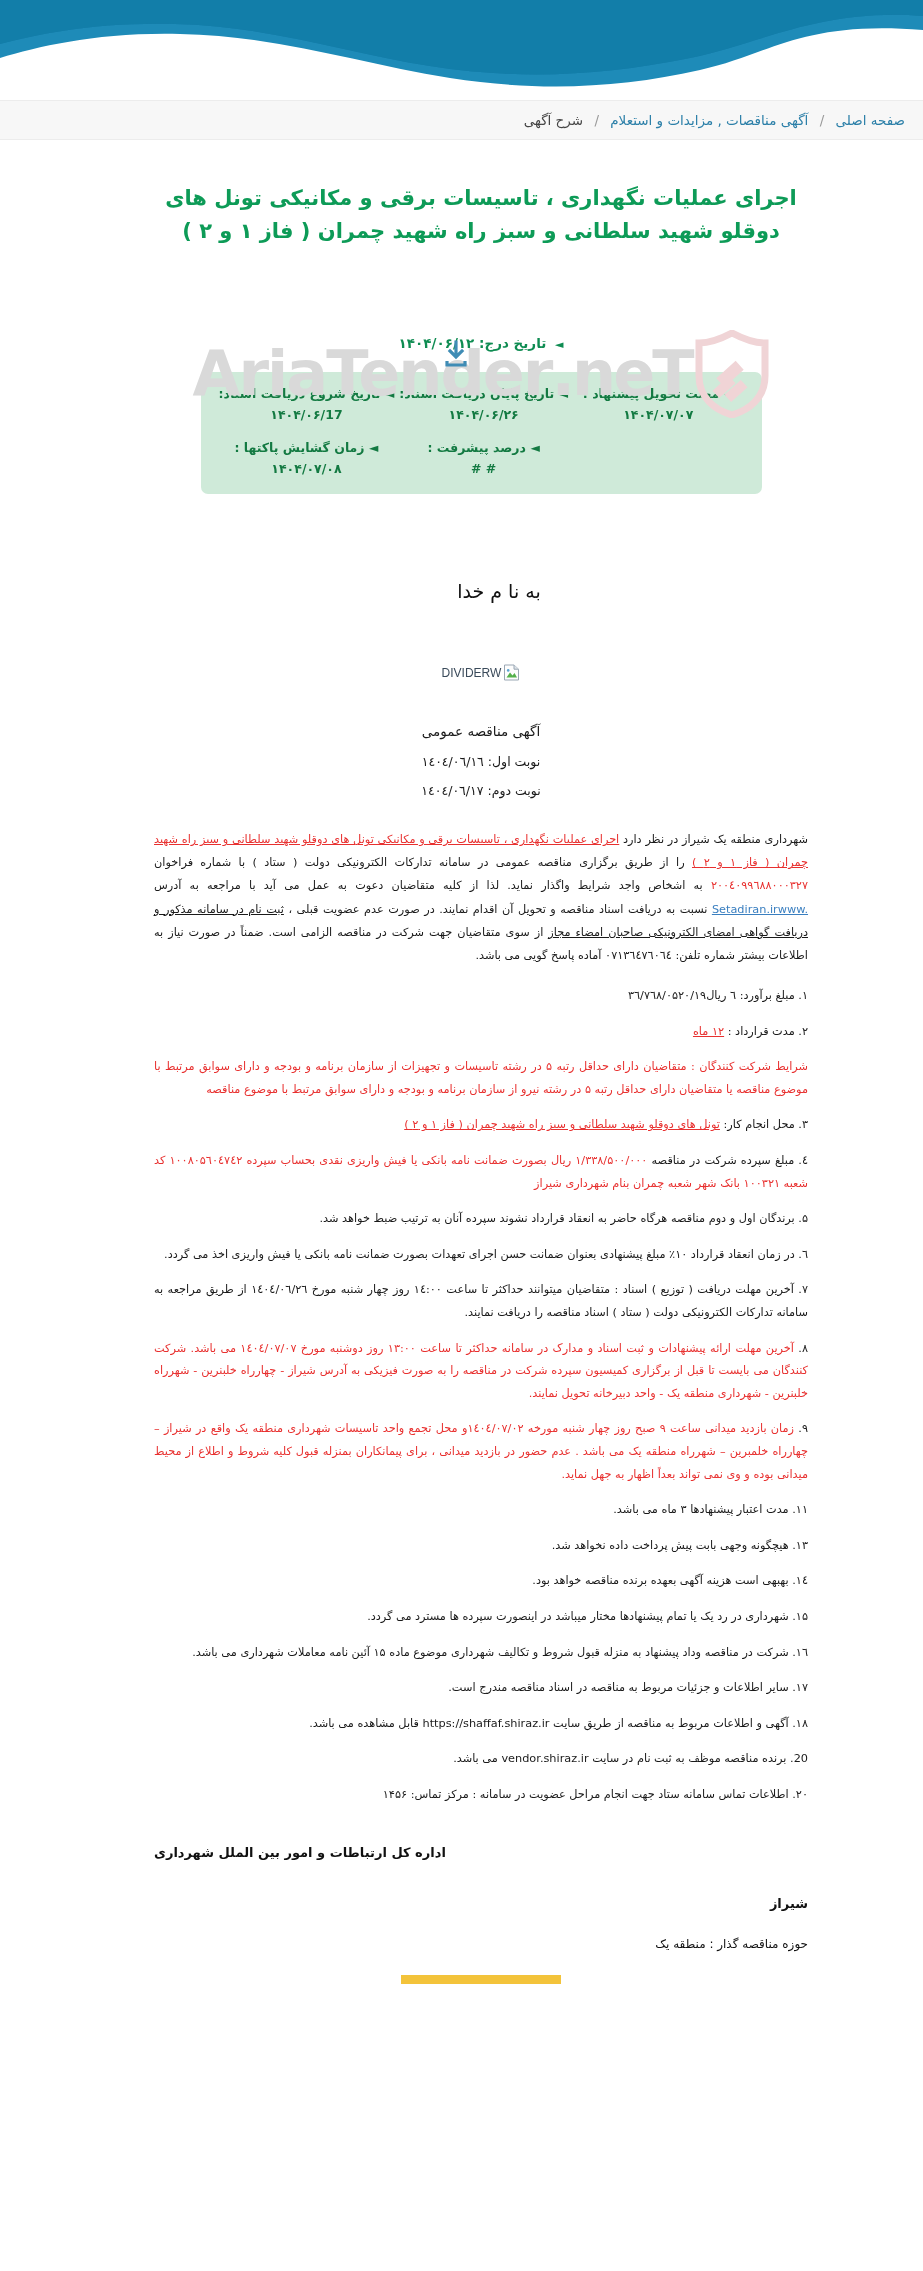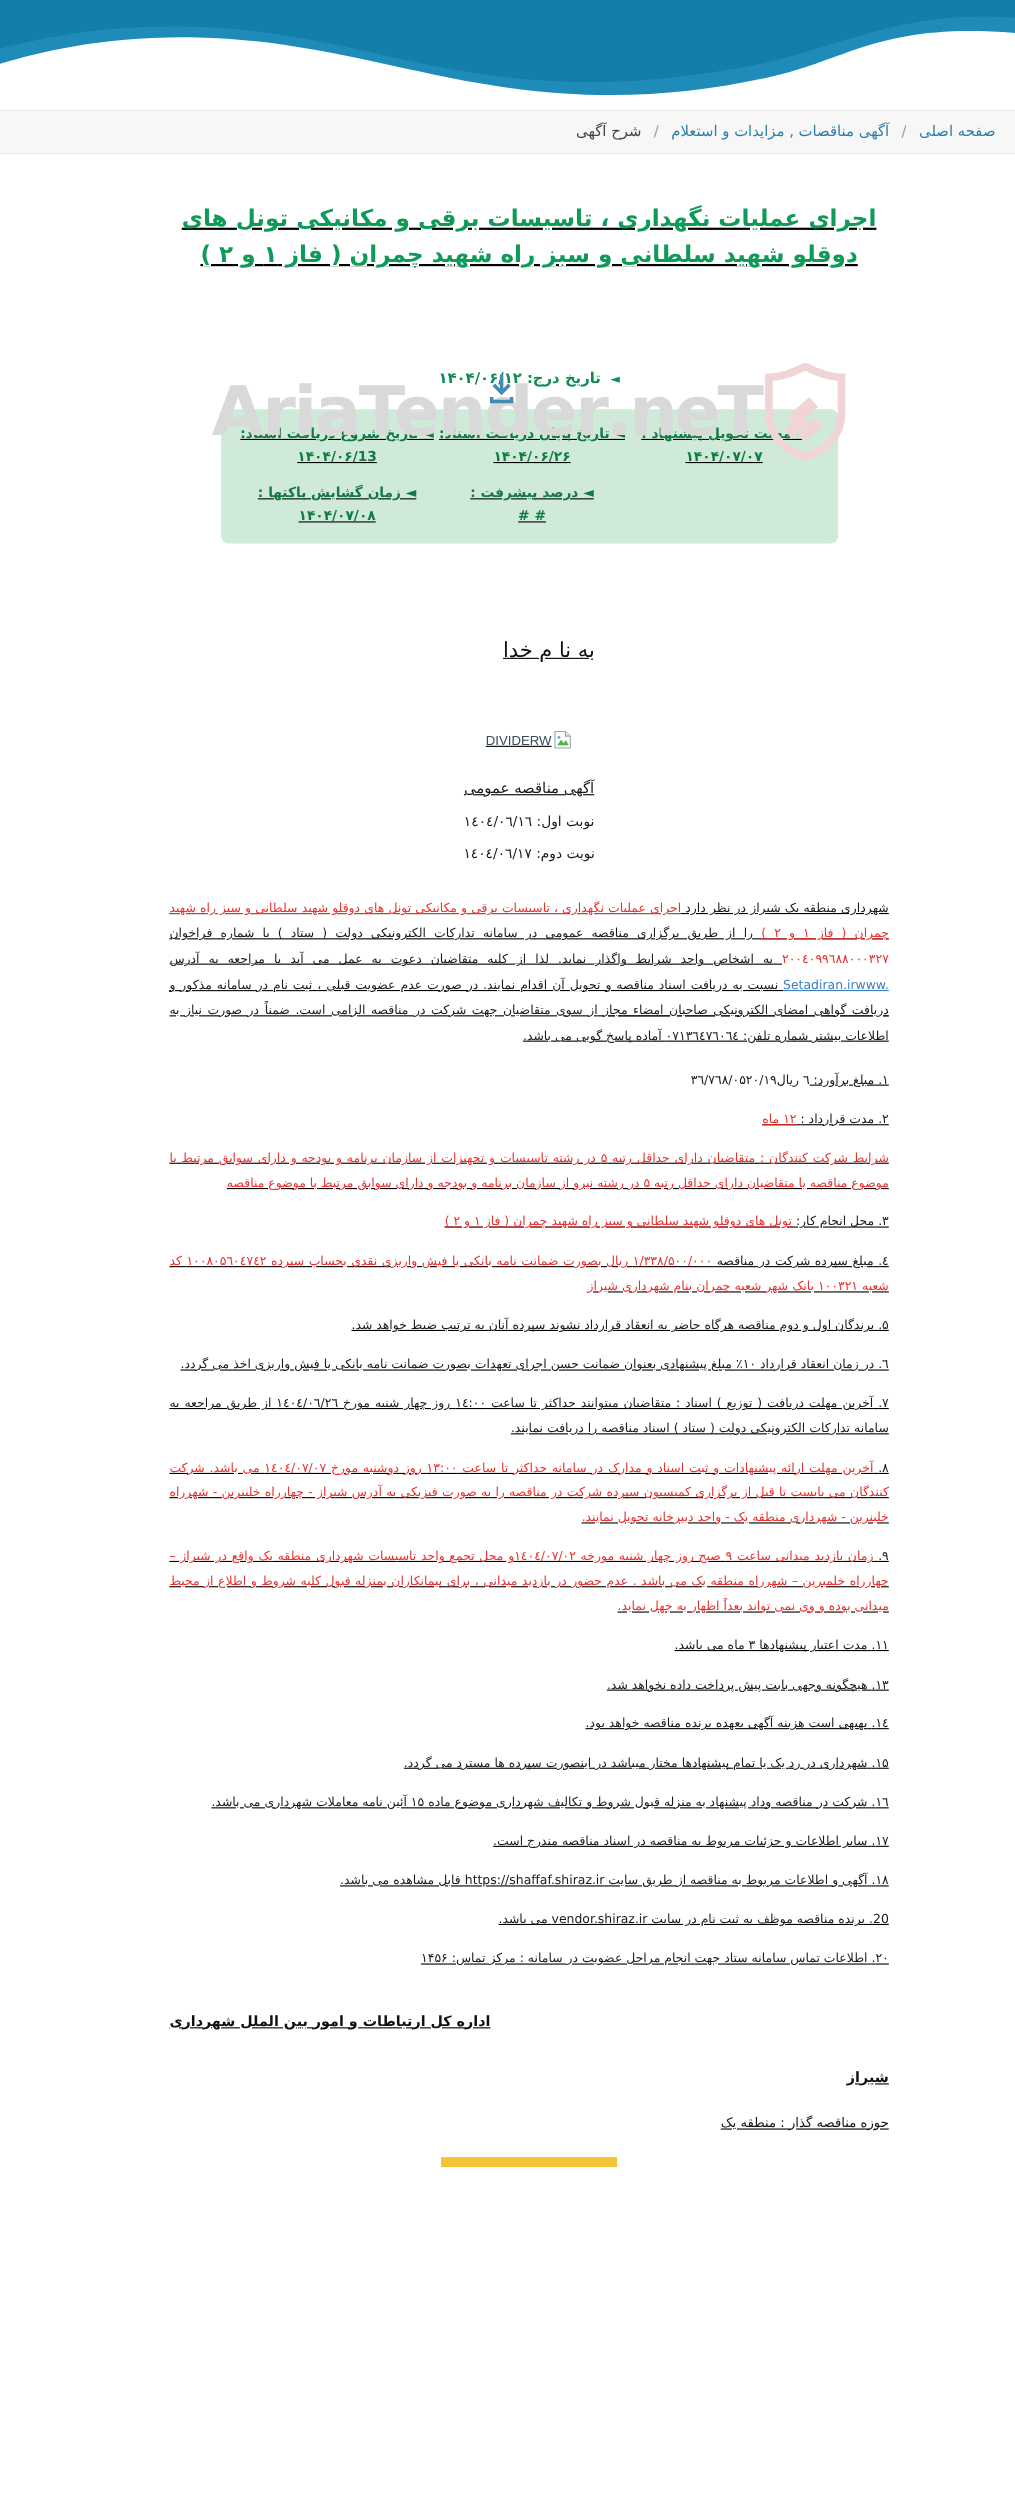--- a/index.html
+++ b/index.html
@@ -43,21 +43,20 @@
   .breadcrumb .crumb { color: #2b7fa8; cursor: pointer; margin-top: 48px; }
   .breadcrumb .crumb.last { color: #444; }
   .breadcrumb .sep { color: #9a9a9a; margin: 0 7px; }
 
   
   .page {
     width: 884px;
     padding: 0;
     position: relative;
     direction: rtl;
-    text-decoration: underline;
   }
 
   .title-block {
     text-align: center;
     padding: 42px 120px 8px 120px;
   }
   .ad-title {
     color: #0d9b57;
     font-size: 21px;
     line-height: 1.55;
@@ -175,21 +174,21 @@
 
   
   .doc {
     padding: 0 115px 0 115px;
     direction: rtl;
     color: #1a1a1a;
   }
   .doc-head {
     text-align: center;
     font-size: 13.5px;
-    margin-top: 22px;
+    margin-top: 36px;
     line-height: 2.2;
   }
   .doc-head .h-main { font-weight: 400; }
   .doc-head .nobat { font-size: 12.5px; direction: ltr; display: inline-block; }
 
   .para {
     font-size: 11.3px;
     line-height: 2.05;
     text-align: justify;
     margin: 22px 0 0 0;
@@ -310,21 +309,21 @@
         <div class="info-value">۱۴۰۴/۰۷/۰۷</div>
       </div>
 
       <div class="info-cell">
         <div class="info-label">◄ تاریخ پایان دریافت اسناد:</div>
         <div class="info-value">۱۴۰۴/۰۶/۲۶</div>
       </div>
 
       <div class="info-cell">
         <div class="info-label">◄ تاریخ شروع دریافت اسناد:</div>
-        <div class="info-value">۱۴۰۴/۰۶/13</div>
+        <div class="info-value">۱۴۰۴/۰۶/17</div>
       </div>
 
       <div class="info-cell"></div>
 
       <div class="info-cell rtl-val">
         <div class="info-label">◄ درصد پیشرفت :</div>
         <div class="info-value"># #</div>
       </div>
 
       <div class="info-cell">

